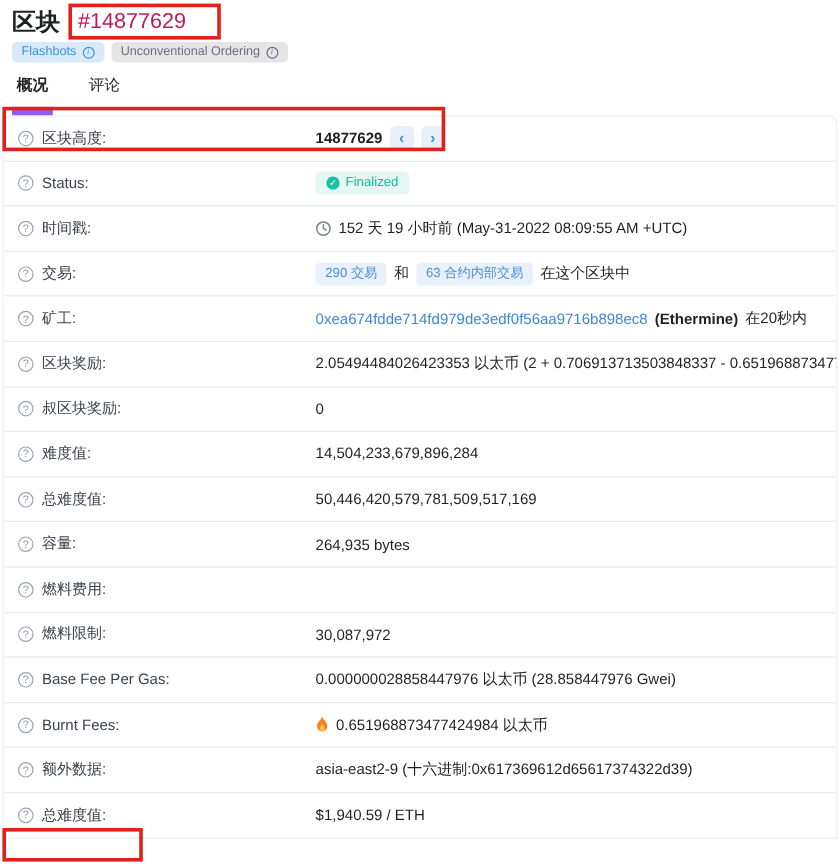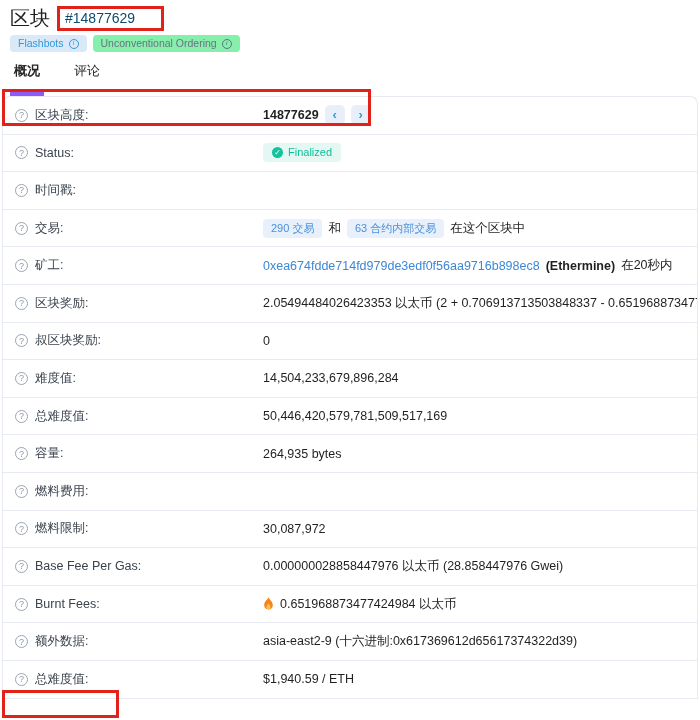--- a/index.html
+++ b/index.html
@@ -4,32 +4,32 @@
 <style>
   * { margin:0; padding:0; box-sizing:border-box; }
   html,body { background:#fff; }
   .page {
     position:relative; width:700px; height:720px; overflow:hidden;
     font-family:"Liberation Sans","DejaVu Sans",sans-serif;
     color:#1e2022; background:#fff;
   }
   
   .header { padding:5px 10px 0 10px; height:31px; display:flex; align-items:center; gap:7px; }
-  .page-title { font-size:20px; color:#1e2022; font-weight:400; }
+  .page-title { font-size:20px; color:#1e2022; font-weight:700; }
   .block-number {
-    font-size:14px; color:#0c4a6e; border:3px solid #e0221a; padding:1px 26px 2px 5px;
+    font-size:18px; color:#be185d; border:3px solid #e0221a; padding:1px 26px 2px 5px;
   }
   
   .badges { padding:3px 10px 0 10px; height:22px; display:flex; gap:6px; align-items:center; }
   .badge {
     display:inline-flex; align-items:center; gap:5px; border-radius:4px;
     font-size:10.5px; padding:3px 8px; line-height:1;
   }
   .badge-blue { background:#d9e9f8; color:#3498db; }
-  .badge-purple { background:#86efac; color:#6a7184; }
+  .badge-purple { background:#e5e5e5; color:#6a7184; }
   .info-icon {
     width:10px; height:10px; border:1px solid currentColor; border-radius:50%;
     display:inline-flex; align-items:center; justify-content:center;
     font-size:7px; font-style:italic; font-family:"Liberation Serif",serif;
   }
   
   .tabs { padding:9px 10px 0 10px; display:flex; gap:26px; }
   .tab { font-size:13px; color:#262626; padding:0 4px 9px 4px; cursor:pointer; }
   .tab.active { font-weight:700; border-bottom:7px solid #8b5cf6; }
   
@@ -130,20 +130,29 @@
           <span>Finalized</span>
         </span>
       </div>
     </div>
 
     <div class="row">
       <div class="row-label">
         <span class="help-icon">?</span>
         <span>时间戳:</span>
       </div>
+      <div class="row-value">
+        <span class="clock-icon">
+          <svg width="13" height="13" viewBox="0 0 14 14">
+              <circle cx="7" cy="7" r="6" fill="none" stroke="#77838f" stroke-width="1.3"></circle>
+              <path d="M7 3.5 V7 L9.5 8.2" fill="none" stroke="#77838f" stroke-width="1.3" stroke-linecap="round"></path>
+            </svg>
+        </span>
+        <span>152 天 19 小时前 (May-31-2022 08:09:55 AM +UTC)</span>
+      </div>
     </div>
 
     <div class="row">
       <div class="row-label">
         <span class="help-icon">?</span>
         <span>交易:</span>
       </div>
       <div class="row-value">
         <span class="tx-badge">290 交易</span>
         <span>和</span>

